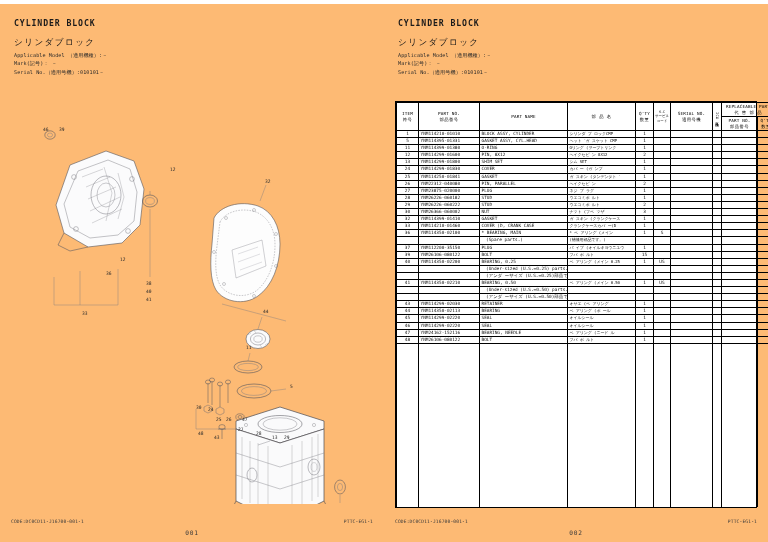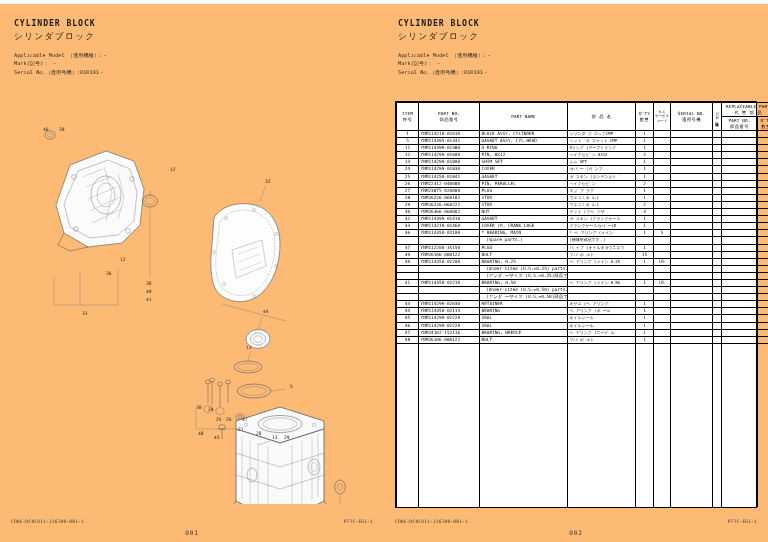--- a/index.html
+++ b/index.html
@@ -27,21 +27,21 @@
   
   .hdr { position: absolute; left: 14px; top: 14px; }
   .hdr-en {
     font-size: 8.2px; letter-spacing: 0.9px;
     color: #1a1a1a; font-weight: 700;
     font-family: "DejaVu Sans Mono", monospace;
     white-space: nowrap;
   }
   .hdr-jp {
     font-size: 8.6px; letter-spacing: 1.4px;
-    color: #1a1a1a; margin-top: 3px;
+    color: #1a1a1a; margin-top: 9px;
     white-space: nowrap;
   }
   .meta {
     position: absolute; left: 14px; top: 47px;
     font-size: 5.1px; line-height: 1.62;
     color: #2a2a2a;
     font-family: "DejaVu Sans Mono", monospace;
     white-space: nowrap;
   }
   .meta div { letter-spacing: 0.1px; }

